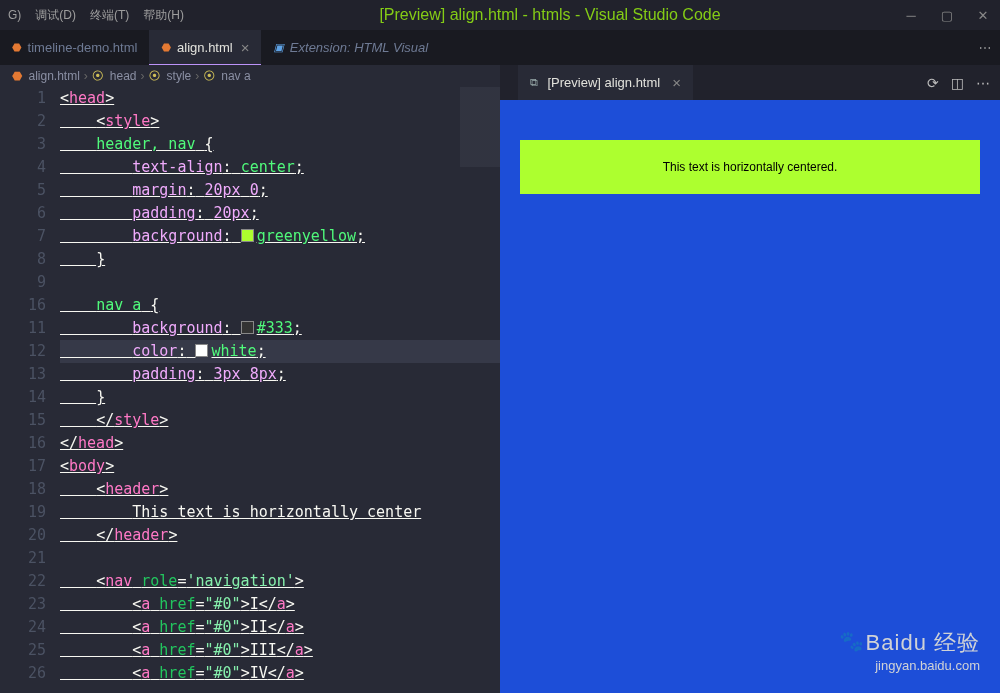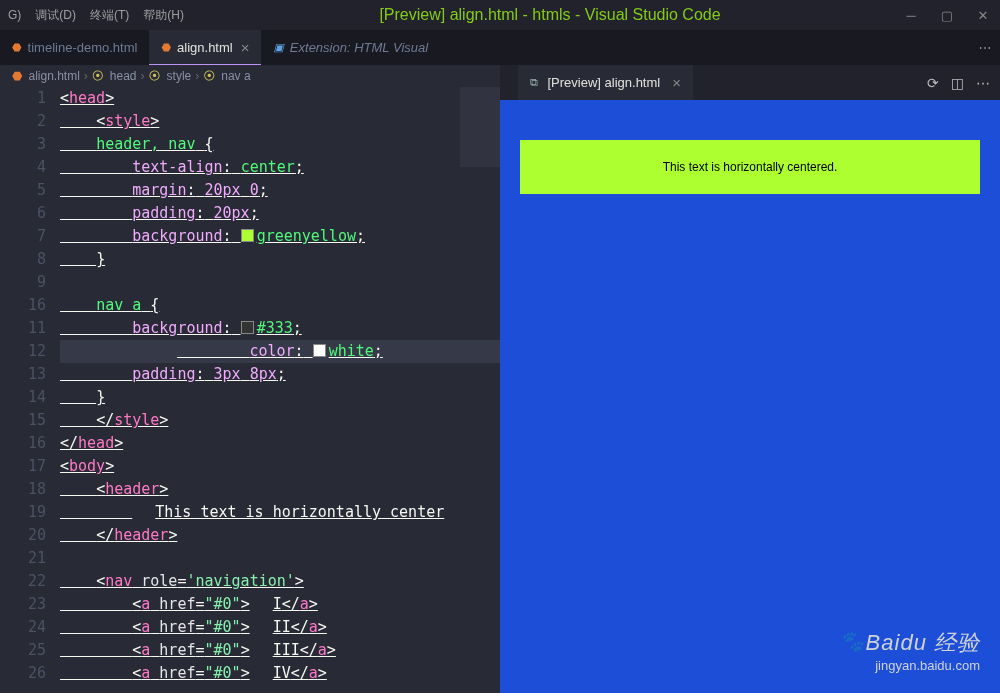--- a/index.html
+++ b/index.html
@@ -72,30 +72,30 @@
 }
 .breadcrumb .bc-ico { color:#e37933; margin-right:2px; }
 .breadcrumb .sep { color:#666; }
 .breadcrumb .yico { color:#cfbf57; margin-right:2px; }
 
 .editor { flex:1; display:flex; font-family:Consolas,Menlo,monospace; font-size:15px; line-height:23px; position:relative; }
 .gutter { width:60px; text-align:right; color:#4b5263; padding-right:14px; user-select:none; }
 .gutter .ln { height:23px; }
 .code { flex:1; white-space:pre; color:#f8f8f2; overflow:hidden;text-decoration:underline; }
 .code .row { height:23px; }
-.code .row.cur { background:rgba(68,71,90,0.5);text-align:center; }
+.code .row.cur { background:rgba(68,71,90,0.5); }
 
 .tag   { color:#ff79c6; }
-.attr  { color:#e5e5e5; }
+.attr  { color:#22c55e; }
 .punct { color:#f8f8f2; }
 .val   { color:#f0abfc; }
 .valstr{ color:#86efac; }
 .sel   { color:#50fa7b; }
 .prop  { color:#f0abfc; }
-.text  { color:#f8f8f2;margin-left:23px; }
+.text  { color:#f8f8f2; }
 .swatch { display:inline-block; width:13px; height:13px; vertical-align:-1px; border:1px solid #888; margin-right:3px; }
 
 .minimap {
   position:absolute; right:0; top:0; width:40px; height:100px;
   background:linear-gradient(#3a3d4a 0 80%, transparent 80%);
   opacity:0.5;
 }
 
 
 .right-tabbar {
@@ -120,21 +120,21 @@
   color:#fff;
   padding:3px 8px;
   margin:0 2px;
   text-decoration:underline;
   font-size:12px;
 }
 
 .watermark {
   position:absolute; right:20px; bottom:20px; color:#cfd2d6; text-align:right; font-size:13px;
 }
-.watermark .big { font-size:22px; letter-spacing:1px;font-style:italic; }
+.watermark .big { font-size:22px; letter-spacing:1px; }
 .watermark .paw { font-size:20px; vertical-align:2px; }
 </style>
 </head>
 <body>
 
 <div class="menubar">
   <span class="menu-item">G)</span>
   <span class="menu-item">调试(D)</span>
   <span class="menu-item">终端(T)</span>
   <span class="menu-item">帮助(H)</span>

